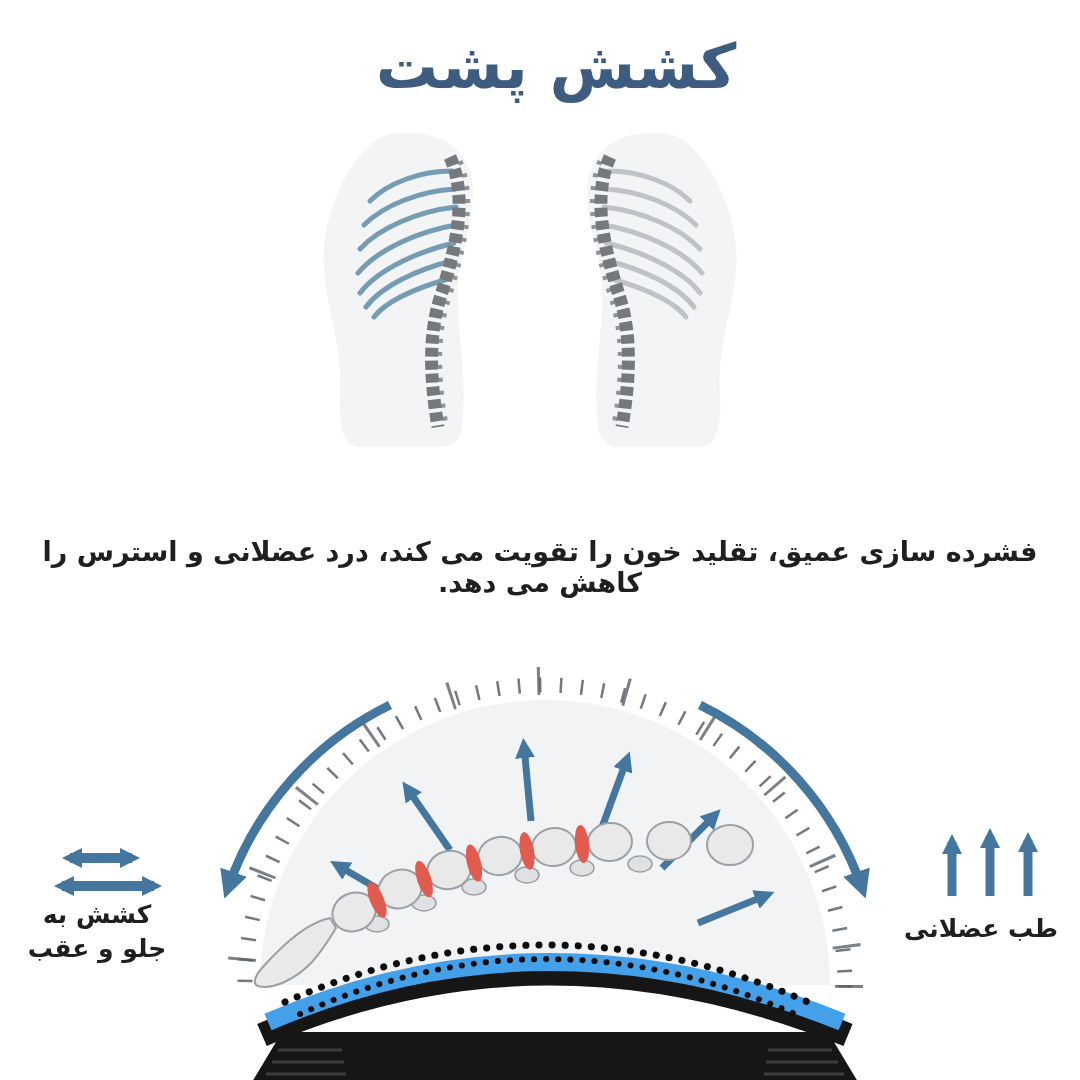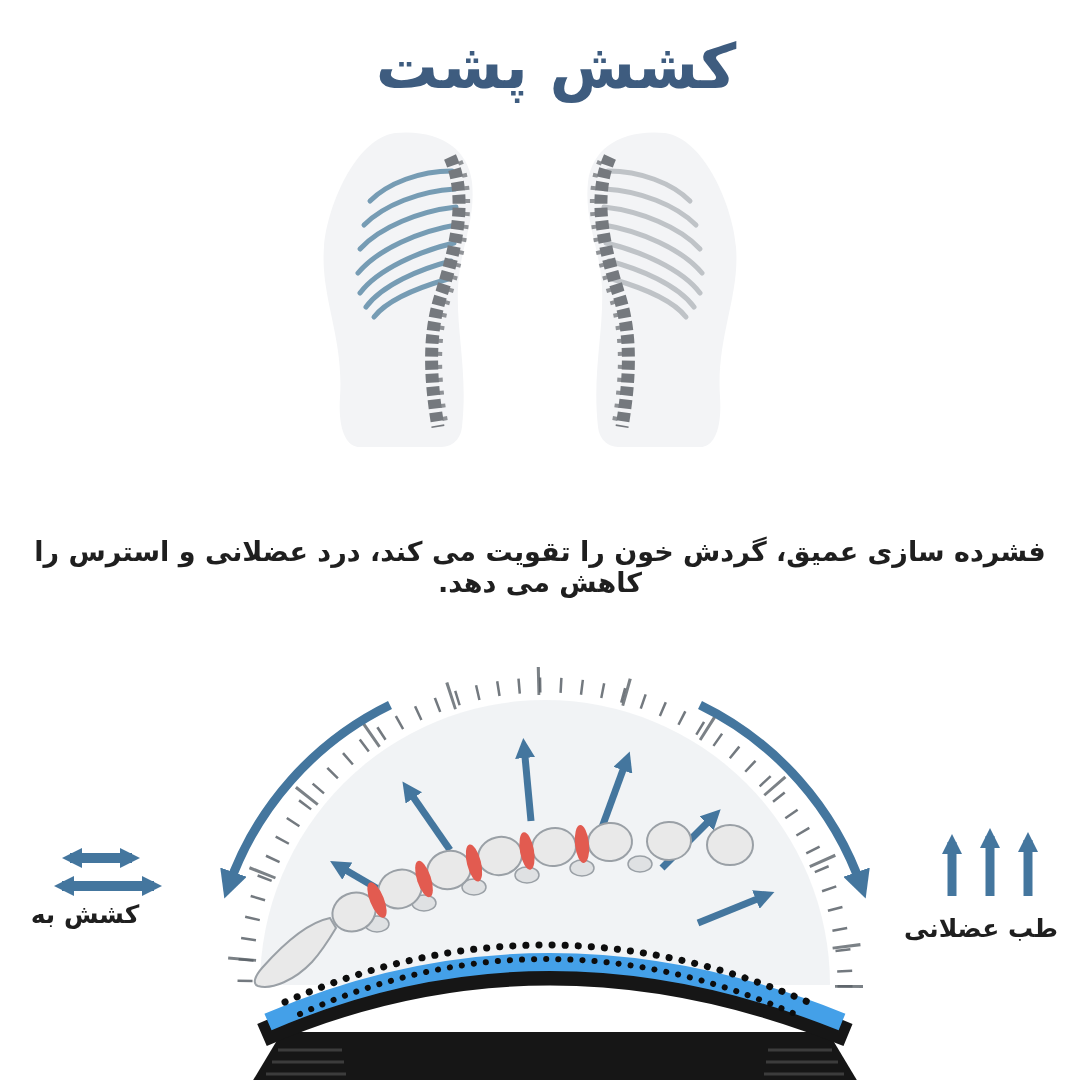--- a/index.html
+++ b/index.html
@@ -15,21 +15,21 @@
   .figures{position:absolute;top:115px;left:0;}
   .description{
     position:absolute;top:536px;left:0;width:100%;text-align:center;
     direction:rtl;font-size:27px;font-weight:bold;color:var(--text-color,#1f1f1f);
   }
   .bottom-illustration{position:absolute;top:650px;left:0;width:1080px;height:430px;}
   .side-label{
     position:absolute;direction:rtl;text-align:center;font-weight:bold;
     color:var(--text-color,#1f1f1f);font-size:25px;line-height:1.35;
   }
-  .side-label-left{left:0;top:248px;width:170px;}
+  .side-label-left{left:12px;top:248px;width:170px;}
   .side-label-right{right:14px;top:262px;width:170px;}
 
   
   .fan-bg{fill:var(--fan-bg,#e8ebee);opacity:.6;}
   .tick{stroke:var(--tick-color,#5a6268);fill:none;}
   .arrow{stroke:var(--arrow-color,#44769e);fill:none;}
   .arrowhead{fill:var(--arrow-color,#44769e);}
   .bone{fill:var(--bone-light,#e9e9e9);stroke:var(--bone-stroke,#9aa0a6);stroke-width:2;}
   .bone-small{fill:#dfe1e3;stroke:var(--bone-stroke,#9aa0a6);stroke-width:1.5;}
   .disc{fill:var(--disc-red,#e25b50);}
@@ -71,21 +71,21 @@
       </g>
     </defs>
     <g class="rib-blue-fig">
       <use href="#figshape" transform="translate(300,12)"></use>
     </g>
     <g class="rib-gray-fig">
       <use href="#figshape" transform="translate(760,12) scale(-1,1)"></use>
     </g>
   </svg>
 
-  <div class="description">فشرده سازی عمیق، گردش خون را تقویت می کند، درد عضلانی و استرس را کاهش می دهد.</div>
+  <div class="description">فشرده سازی عمیق، تقلید خون را تقویت می کند، درد عضلانی و استرس را کاهش می دهد.</div>
 
   <div class="bottom-illustration">
     <svg width="1080" height="430" viewBox="0 0 1080 430">
       <defs>
         <clipPath id="fanClip">
             <rect x="0" y="0" width="1080" height="342"></rect>
           </clipPath>
         <marker id="ah" viewBox="0 0 10 10" refX="6" refY="5" markerWidth="20" markerHeight="20" markerUnits="userSpaceOnUse" orient="auto-start-reverse">
           <path class="arrowhead" d="M0,0 L10,5 L0,10 Z"></path>
         </marker>
@@ -167,19 +167,20 @@
 
       <g stroke-width="9">
         <line class="arrow" x1="952" y1="246" x2="952" y2="192" marker-end="url(#ah)"></line>
         <line class="arrow" x1="990" y1="246" x2="990" y2="186" marker-end="url(#ah)"></line>
         <line class="arrow" x1="1028" y1="246" x2="1028" y2="190" marker-end="url(#ah)"></line>
       </g>
     </svg>
 
     <div class="side-label side-label-left">
       <div>کشش به</div>
+      <div>جلو و عقب</div>
     </div>
     <div class="side-label side-label-right">
       <div>طب عضلانی</div>
     </div>
   </div>
 
 </div>
 
 </body></html>

